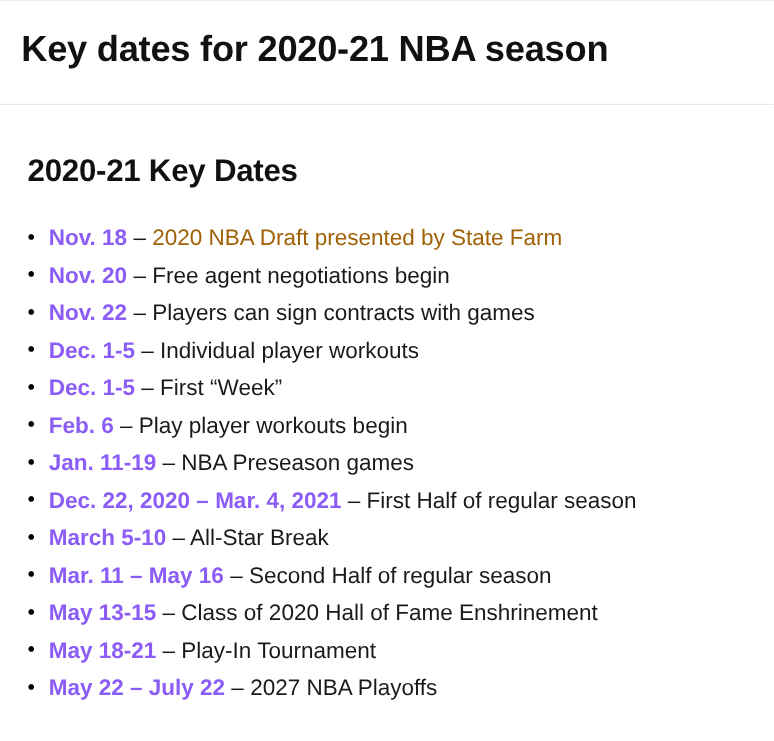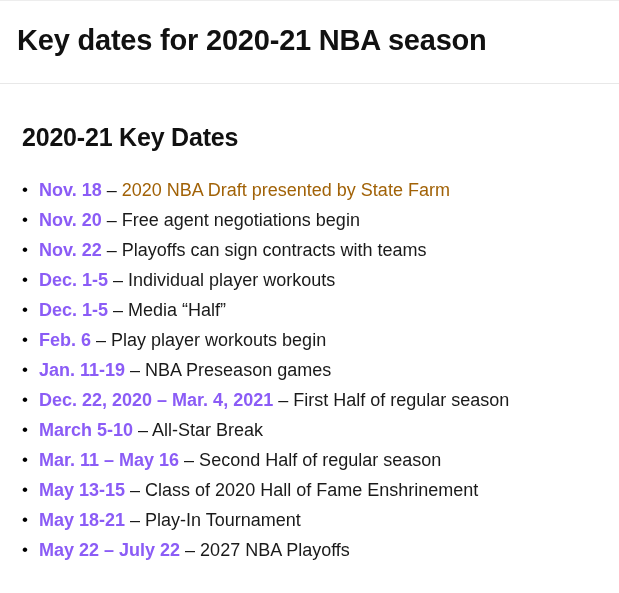--- a/index.html
+++ b/index.html
@@ -60,27 +60,27 @@
   <div class="body">
     <h2 class="section-heading">2020-21 Key Dates</h2>
     <ul class="key-dates-list">
       <li>
         <span class="bullet">•</span><span class="item-date">Nov. 18</span><span> – </span><a class="draft-link" href="#">2020 NBA Draft presented by State Farm</a>
       </li>
       <li>
         <span class="bullet">•</span><span class="item-date">Nov. 20</span><span> – Free agent negotiations begin</span>
       </li>
       <li>
-        <span class="bullet">•</span><span class="item-date">Nov. 22</span><span> – Playoffs can sign contracts with teams</span>
+        <span class="bullet">•</span><span class="item-date">Nov. 22</span><span> – Players can sign contracts with games</span>
       </li>
       <li>
         <span class="bullet">•</span><span class="item-date">Dec. 1-5</span><span> – Individual player workouts</span>
       </li>
       <li>
-        <span class="bullet">•</span><span class="item-date">Dec. 1-5</span><span> – Media “Half”</span>
+        <span class="bullet">•</span><span class="item-date">Dec. 1-5</span><span> – First “Week”</span>
       </li>
       <li>
         <span class="bullet">•</span><span class="item-date">Feb. 6</span><span> – Play player workouts begin</span>
       </li>
       <li>
         <span class="bullet">•</span><span class="item-date">Jan. 11-19</span><span> – NBA Preseason games</span>
       </li>
       <li>
         <span class="bullet">•</span><span class="item-date">Dec. 22, 2020 – Mar. 4, 2021</span><span> – First Half of regular season</span>
       </li>

